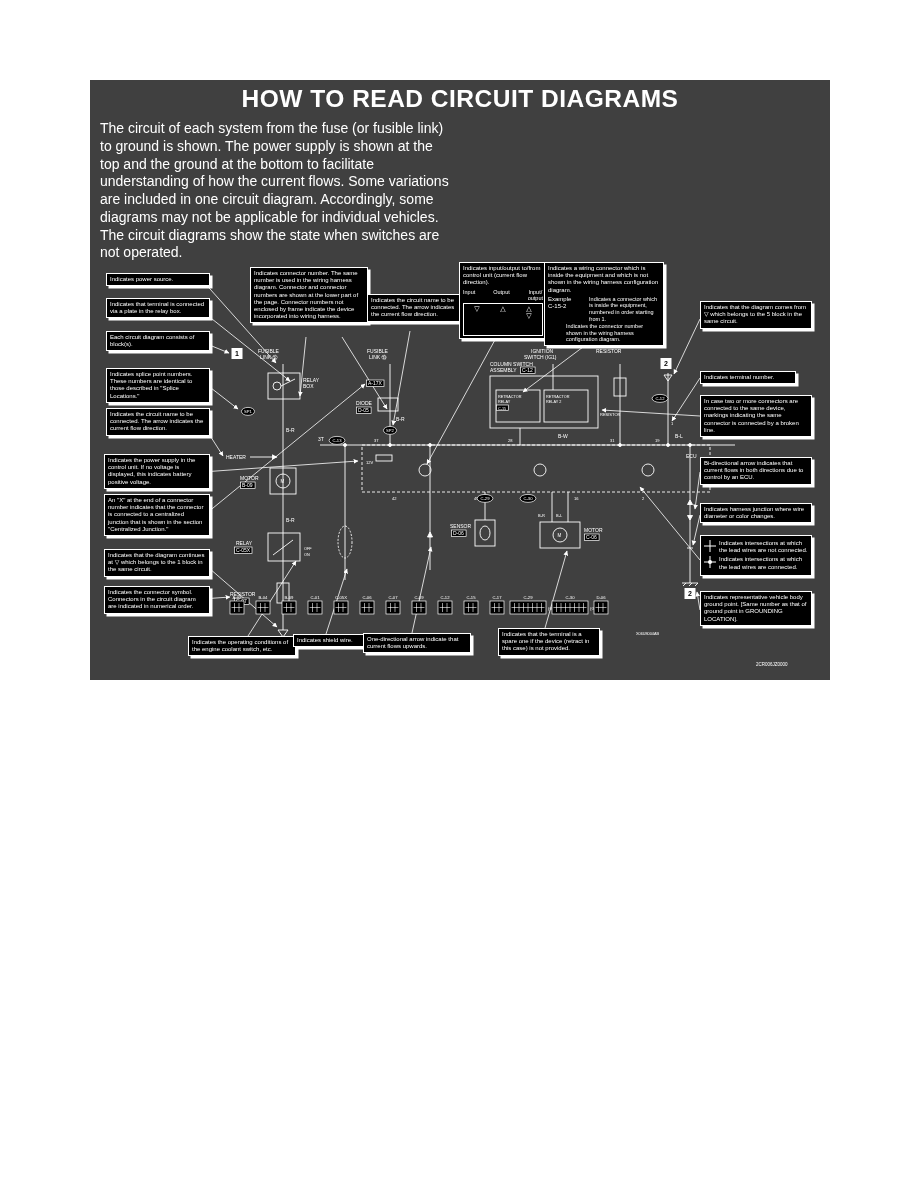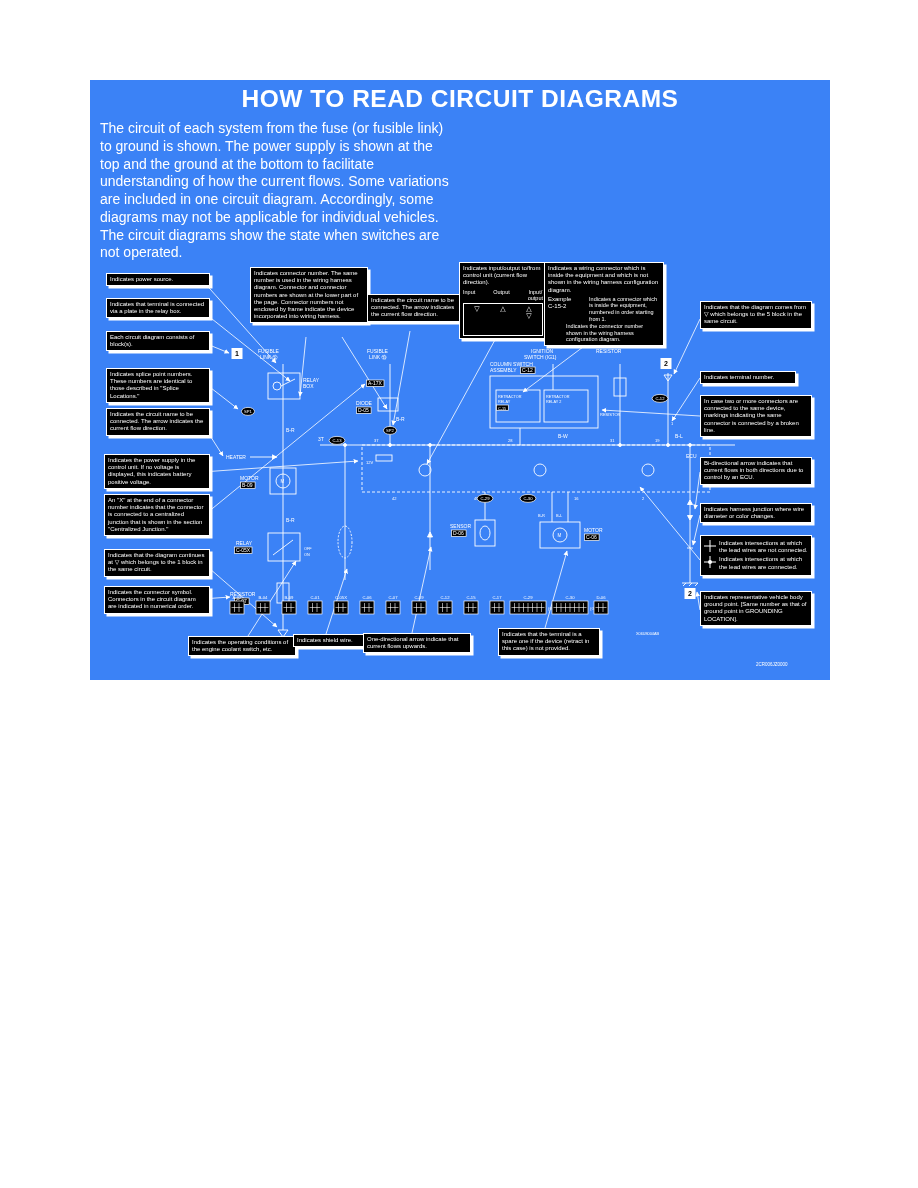--- a/index.html
+++ b/index.html
@@ -1,18 +1,18 @@
 <!DOCTYPE html>
 <html><head>
 <meta charset="utf-8">
 <style>
   html,body{margin:0;padding:0;}
   body{width:918px;height:1188px;background:#ffffff;position:relative;
        font-family:"Liberation Sans", sans-serif;}
-  .panel{position:absolute;left:90px;top:80px;width:740px;height:600px;background:#3b82f6;color:#fff;overflow:hidden;}
+  .panel{position:absolute;left:90px;top:80px;width:740px;height:600px;background:#404040;color:#fff;overflow:hidden;}
   .title{position:absolute;left:0;top:5px;width:100%;text-align:center;
          font-size:24.5px;font-weight:bold;letter-spacing:.5px;color:#fff;}
   .intro{position:absolute;left:10px;top:40px;width:356px;font-size:14px;line-height:1.27;color:#fff;}
   svg.diagram{position:absolute;left:0;top:0;z-index:1;}
   .callout{position:absolute;background:#000;border:1px solid #fff;box-shadow:2.5px 2.5px 0 #fff;
            color:#fff;font-size:6px;line-height:1.2;padding:2px 3px;z-index:3;}
   .io-labels{display:flex;justify-content:space-between;margin-top:2px;font-size:5.5px;white-space:pre-line;text-align:center;}
   .io-box{border:1px solid #fff;margin-top:1px;height:30px;display:flex;justify-content:space-around;align-items:flex-start;
           font-size:7px;white-space:pre-line;text-align:center;line-height:1;padding-top:1px;}
   .wc-row{display:flex;gap:3px;margin-top:2px;}

